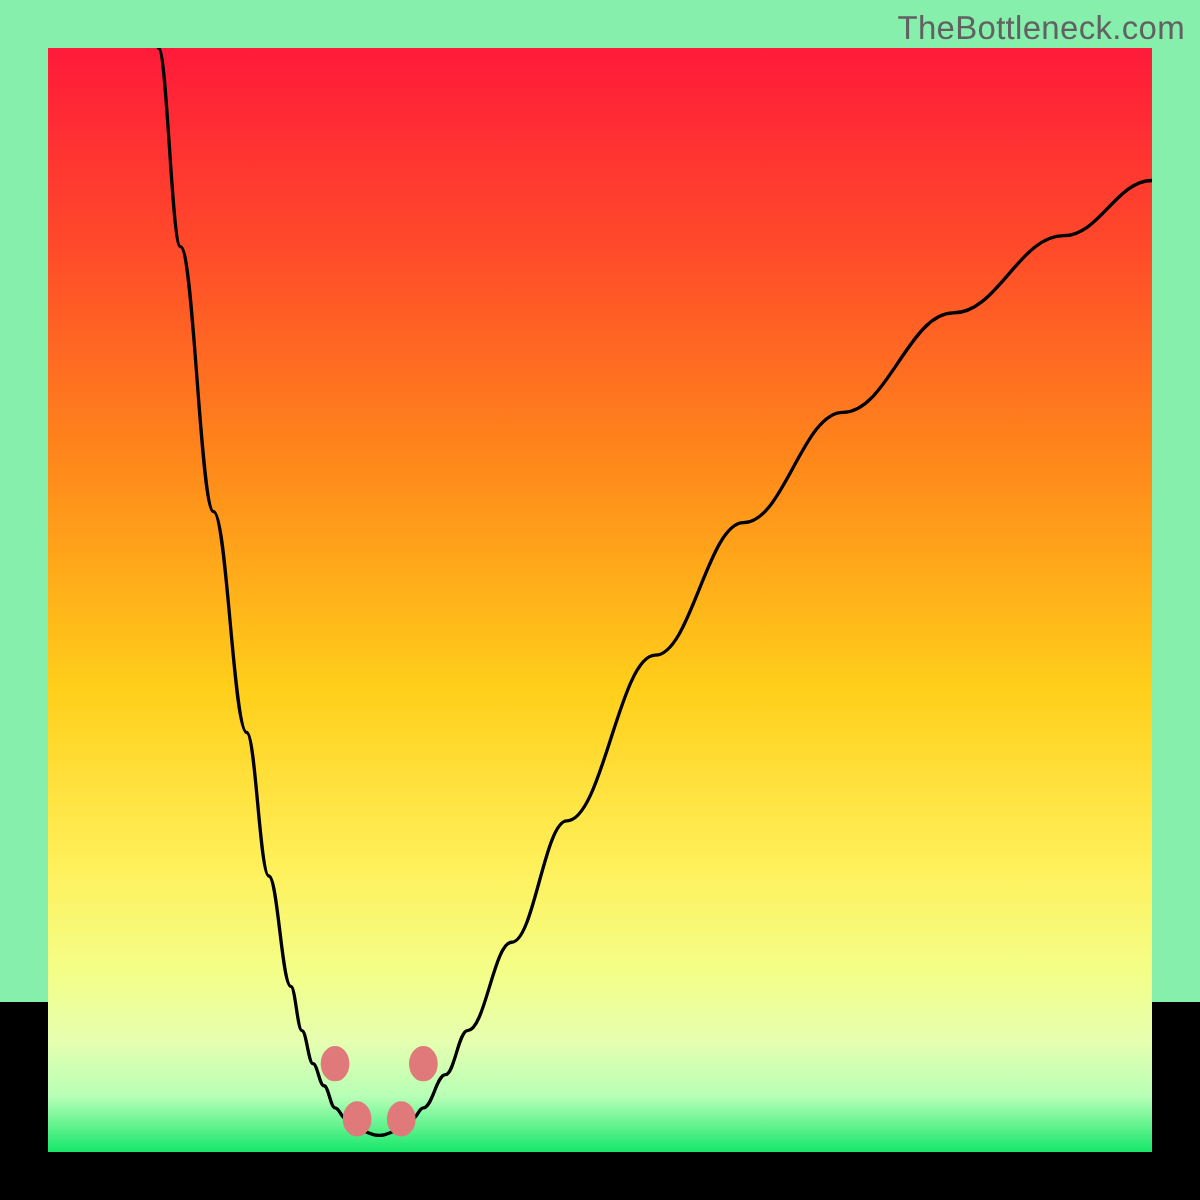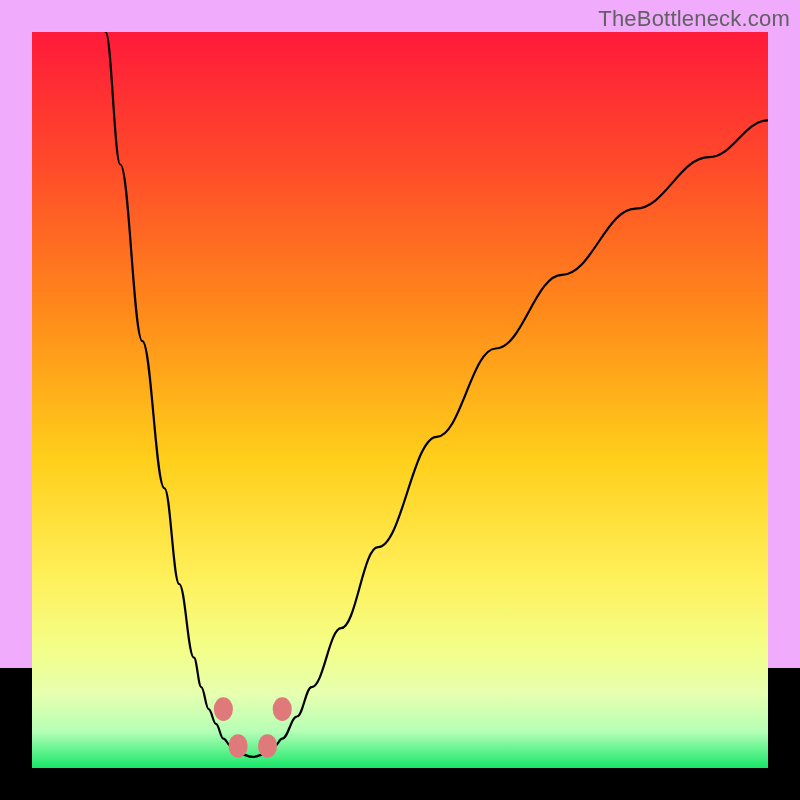--- a/index.html
+++ b/index.html
@@ -10,21 +10,21 @@
     background: #000000;
     overflow: hidden;
     font-family: Arial, Helvetica, sans-serif;
   }
   .frame {
     position: absolute;
     left: 0;
     top: 0;
     width: 800px;
     height: 668px;
-    background: #f0abfc;
+    background: #86efac;
   }
   .watermark {
     position: absolute;
     top: 6px;
     right: 10px;
     color: #616161;
     font-size: 22px;
     letter-spacing: 0.2px;
     font-weight: 400;
     user-select: none;

